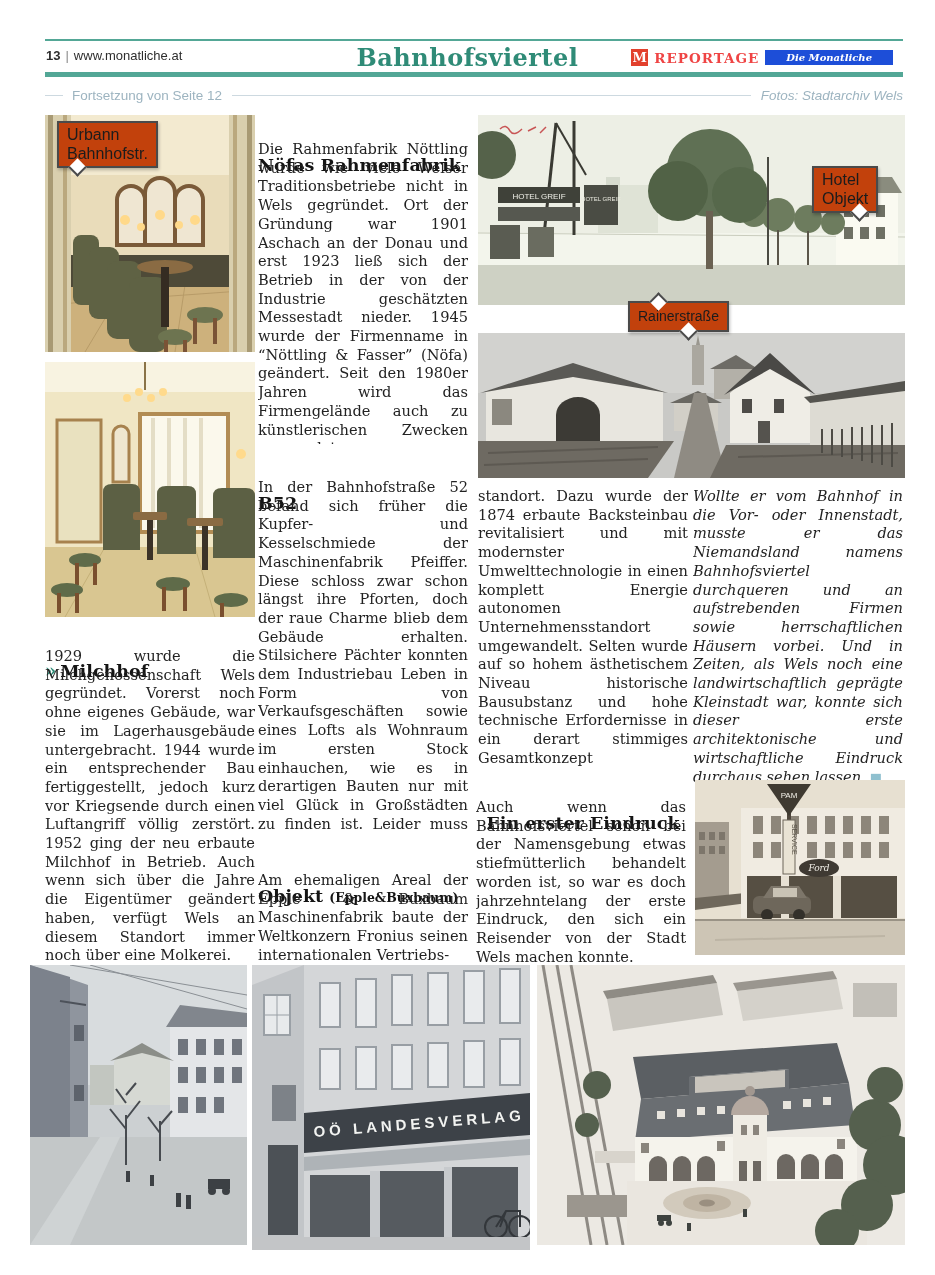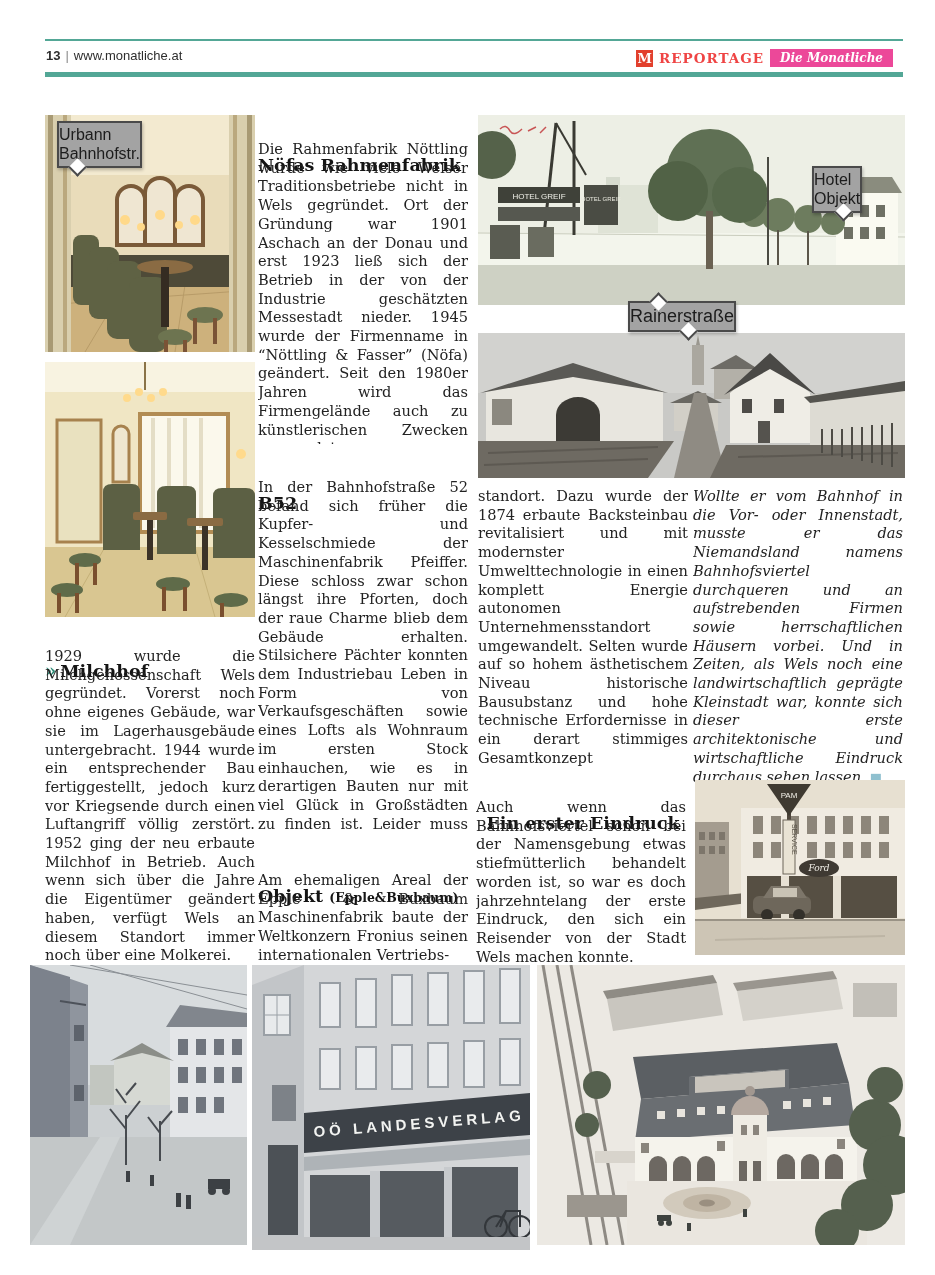--- a/index.html
+++ b/index.html
@@ -10,66 +10,73 @@
   
   .rule{background:#53a796;}
   .site-block{font-family:"Liberation Sans",sans-serif;font-size:13px;color:#2e2e2e;}
   .site-block .num{font-weight:bold;}
   .site-block .sep{color:#8a8a8a;padding:0 5px;font-weight:300;}
   .page-title{text-align:center;font-size:24px;font-weight:bold;color:#2f8b77;letter-spacing:.5px;}
   .badges{display:flex;align-items:center;gap:6px;font-family:"DejaVu Serif",serif;}
   .badge-m{background:#e2402d;color:#fff;font-weight:bold;font-size:13px;width:17px;height:17px;
            display:flex;align-items:center;justify-content:center;}
   .badge-reportage{color:#ef4444;font-weight:bold;font-size:13.5px;letter-spacing:1px;}
-  .badge-brand{background:#ec4899;color:#fff;font-size:12px;font-style:italic;font-weight:bold;
-               padding:2px 10px;}
+  .badge-brand{background:#1d4ed8;color:#fff;font-size:10px;font-style:italic;font-weight:bold;
+               padding:2px 21px;}
 
   
   .subheader{display:flex;align-items:center;font-family:"Liberation Sans",sans-serif;
              font-size:13.5px;color:#9db4c0;}
   .subheader .dash{width:18px;height:1px;background:#cdd9e0;margin-right:9px;}
   .subheader .line{flex:1;height:1px;background:#cdd9e0;margin:0 10px;}
   .subheader .credit{font-style:italic;}
 
   
   .article-heading{font-weight:bold;font-size:17.5px;line-height:22px;color:#141414;margin-top:40px;}
   .heading-suffix{font-size:12.5px;font-weight:bold;}
   .body-text{font-size:14.6px;line-height:18.7px;text-align:justify;color:#222;
              overflow:hidden;hyphens:auto;-webkit-hyphens:auto;}
   .marker-icon{color:#2f8b77;font-weight:bold;font-size:18px;margin-right:4px;}
   .end-marker{color:#8fc0cf;font-size:13px;margin-left:4px;}
 
   
-  .bubble{position:absolute;background:#a3a3a3;border:2px solid #4a4a4a;padding:2px 0 3px;
+  .bubble{position:absolute;background:#c2410c;border:2px solid #4a4a4a;padding:2px 8px 3px;
           font-family:"Liberation Sans",sans-serif;font-size:16px;line-height:19px;color:#1c1c1c;
           z-index:6;box-shadow:1px 2px 3px rgba(0,0,0,.25);}
-  .bubble.big{font-size:18px;line-height:22px;text-align:center;}
+  .bubble.big{font-size:14px;line-height:22px;text-align:center;}
   .tail{position:absolute;width:11px;height:11px;background:#ffffff;transform:rotate(45deg);}
   .tail.down{bottom:-8px;border-right:2px solid #4a4a4a;border-bottom:2px solid #4a4a4a;}
   .tail.up{top:-8px;border-left:2px solid #4a4a4a;border-top:2px solid #4a4a4a;}
 
   svg{display:block;}
 </style>
 </head>
 <body>
 
 <div class="page">
 
   <div class="abs rule" style="left:45px;top:39px;width:858px;height:2px;"></div>
   <div class="abs rule" style="left:45px;top:72px;width:858px;height:5px;"></div>
 
   <div class="abs site-block" style="left:46px;top:48px;">
     <span class="num">13</span><span class="sep">|</span><span>www.monatliche.at</span>
   </div>
+  <div class="abs page-title" style="left:0;right:0;top:43px;">Bahnhofsviertel</div>
   <div class="abs badges" style="right:42px;top:49px;">
     <span class="badge-m">M</span>
     <span class="badge-reportage">REPORTAGE</span>
     <span class="badge-brand">Die Monatliche</span>
   </div>
 
+  <div class="abs subheader" style="left:45px;top:87px;width:858px;height:16px;">
+    <span class="dash"></span>
+    <span>Fortsetzung von Seite 12</span>
+    <span class="line"></span>
+    <span class="credit">Fotos: Stadtarchiv Wels</span>
+  </div>
 
   <svg class="abs" style="left:45px;top:115px;" width="210" height="237" viewBox="0 0 210 237">
     <rect width="210" height="237" fill="#e9dcba"></rect>
     <rect y="0" width="210" height="60" fill="#f3ead0"></rect>
     <rect y="170" width="210" height="67" fill="#cdb17c"></rect>
     <line x1="0" y1="190" x2="210" y2="175" stroke="#b79b68" stroke-width="1"></line>
     <line x1="40" y1="237" x2="80" y2="170" stroke="#b79b68" stroke-width="1"></line>
     <line x1="130" y1="237" x2="140" y2="170" stroke="#b79b68" stroke-width="1"></line>
 
     <rect x="0" width="26" height="237" fill="#d9cfae"></rect>

